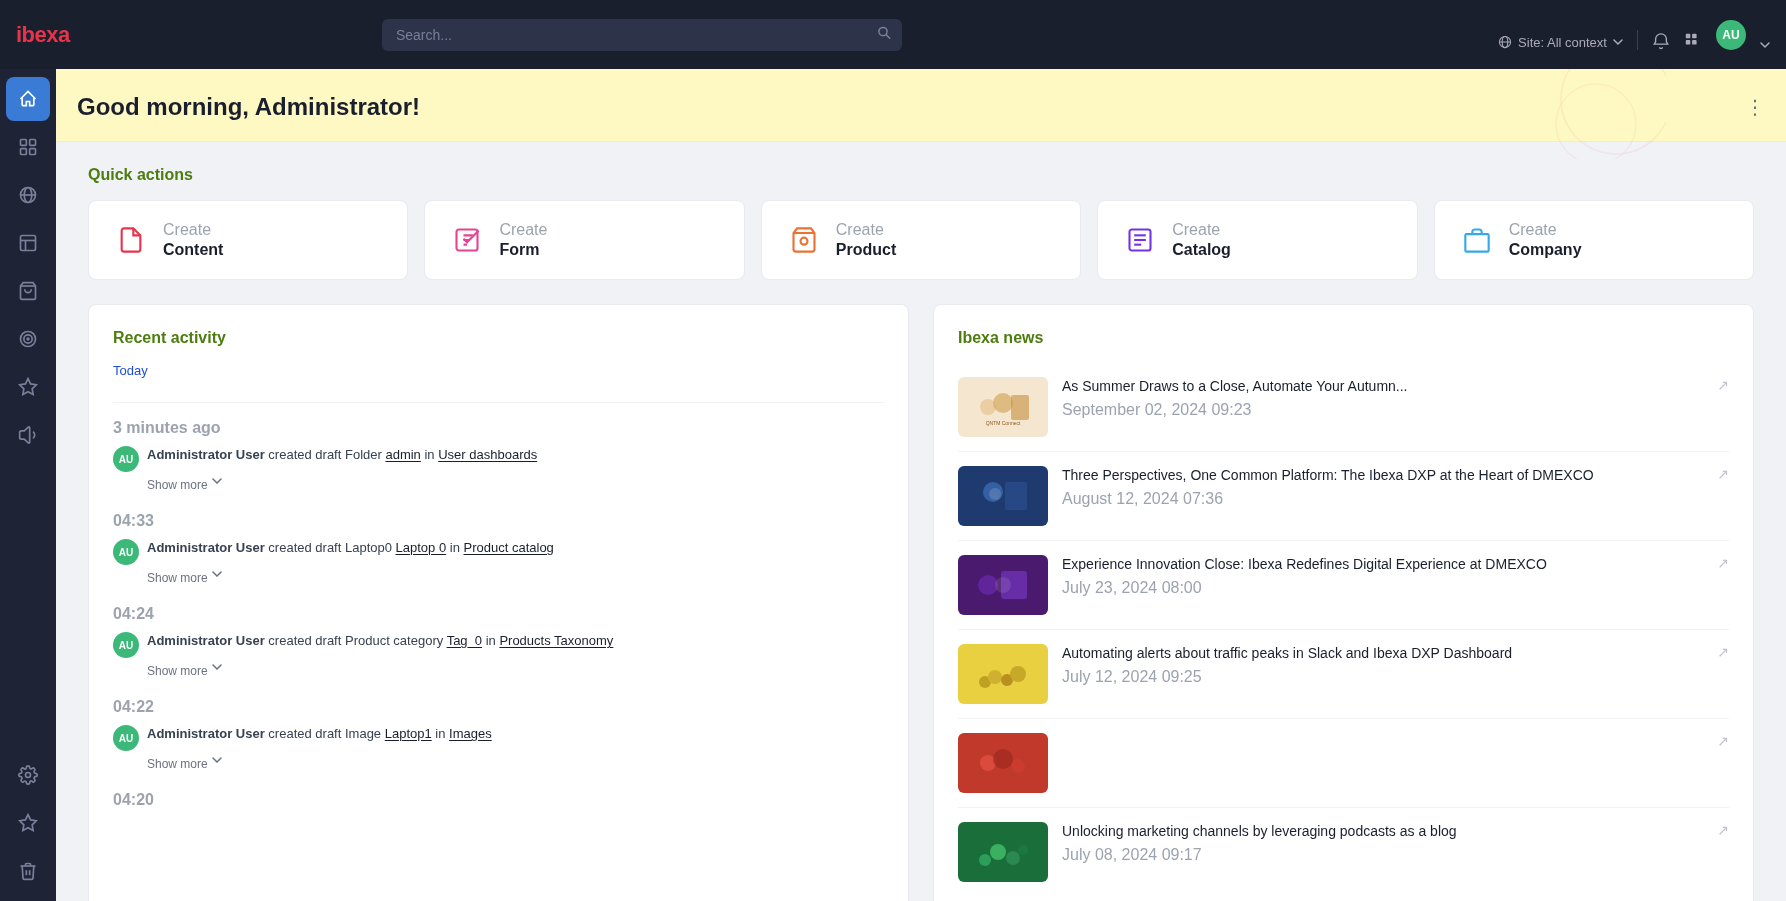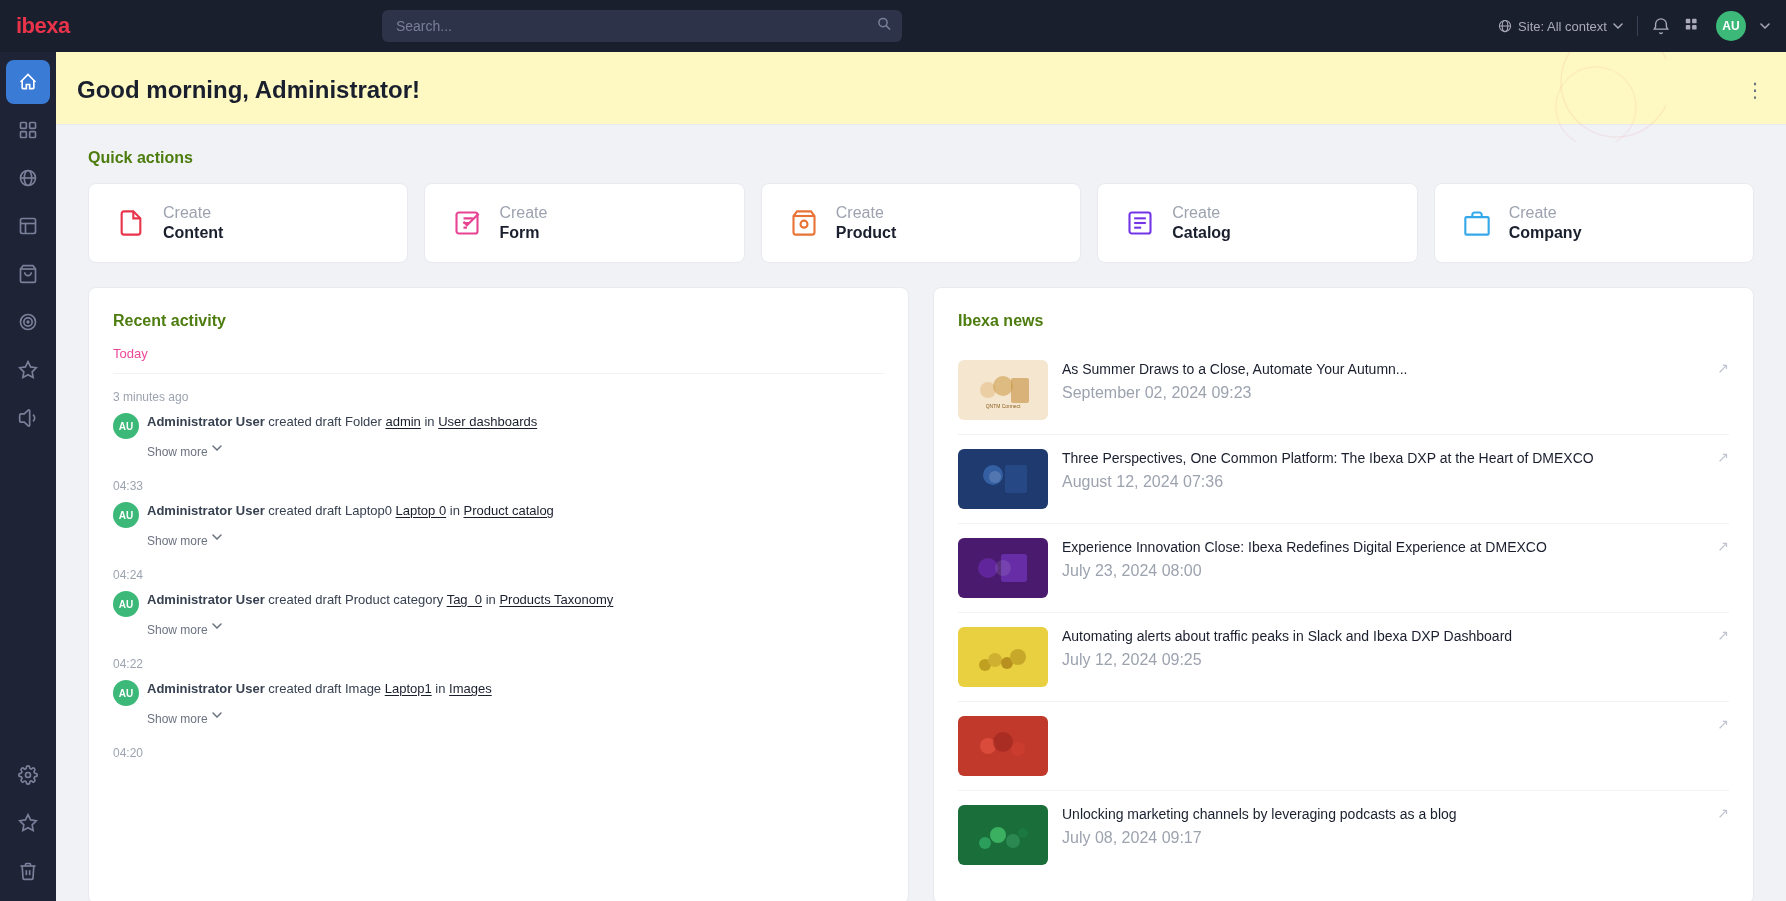--- a/index.html
+++ b/index.html
@@ -1,21 +1,21 @@
 <!DOCTYPE html>
 <html><head>
   <meta charset="utf-8">
   <style>
     * { box-sizing: border-box; margin: 0; padding: 0; }
     body { font-family: -apple-system, BlinkMacSystemFont, 'Segoe UI', sans-serif; background: #f0f2f5; display: flex; flex-direction: column; height: 100vh; overflow: hidden; }
 
     
     .topnav {
       background: #1a1f2e;
-      height: 52px;
+      height: 69px;
       display: flex;
       align-items: center;
       padding: 0 16px;
       gap: 12px;
       flex-shrink: 0;
       position: relative;
       z-index: 100;
     }
     .logo {
       display: flex;
@@ -49,21 +49,21 @@
     .search-bar input::placeholder { color: #7a7f99; }
     .search-icon-wrap {
       position: absolute;
       right: 10px;
       top: 50%;
       transform: translateY(-50%);
       color: #7a7f99;
     }
     .topnav-right {
       display: flex;
-      align-items: center;
+      align-items: flex-end;
       gap: 14px;
       margin-left: auto;
     }
     .site-context {
       display: flex;
       align-items: center;
       gap: 6px;
       color: #aab;
       font-size: 13px;
       cursor: pointer;
@@ -209,32 +209,33 @@
 
     
     .card {
       background: #fff;
       border-radius: 8px;
       border: 1px solid #e8eaf0;
       padding: 24px;
     }
     .activity-date-label {
       font-size: 13px;
-      color: #ec4899;
+      color: #1d4ed8;
       margin-bottom: 16px;
-      padding-bottom: 12px;
+      padding-bottom: 24px;
       border-bottom: 1px solid #f0f2f5;
     }
     .activity-item {
       margin-bottom: 20px;
     }
     .activity-time {
-      font-size: 12px;
+      font-size: 16px;
       color: #9ca3af;
       margin-bottom: 8px;
+      font-weight: bold;
     }
     .activity-row {
       display: flex;
       align-items: flex-start;
       gap: 8px;
     }
     .activity-avatar {
       width: 26px;
       height: 26px;
       background: #3cb878;

